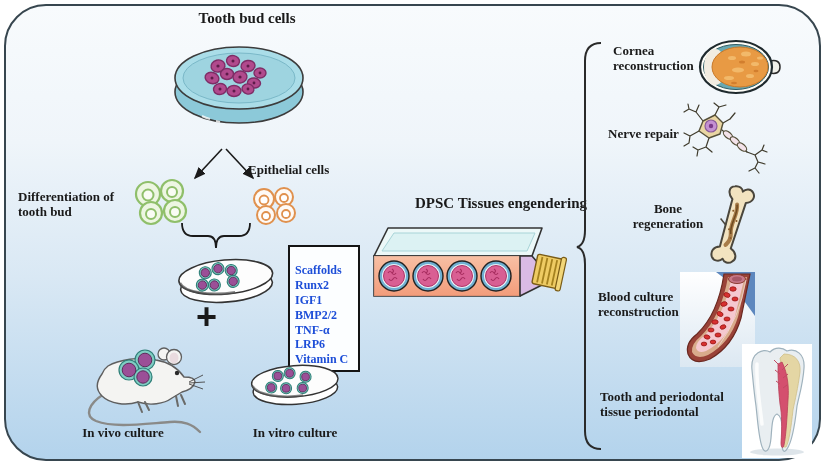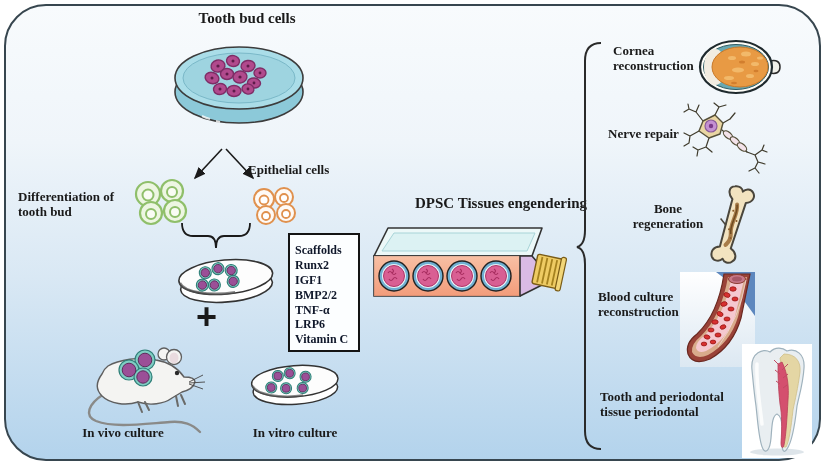--- a/index.html
+++ b/index.html
@@ -5,23 +5,23 @@
   html,body{margin:0;padding:0;background:#ffffff;}
   .canvas{position:relative;width:825px;height:466px;background:#ffffff;overflow:hidden;
           font-family:"Liberation Serif",serif;}
   .frame{position:absolute;left:4px;top:4px;right:4px;bottom:5px;
          border:2.5px solid #37464f;border-radius:42px;
          background:linear-gradient(180deg,#f8fbfd 0%,#eff5fa 30%,#d9e8f4 60%,#b3d3ec 100%);}
   .lbl{position:absolute;font-weight:bold;color:#1a1a1a;font-size:13px;line-height:1.15;}
   .nowrap{white-space:nowrap;}
   .center{text-align:center;}
   .title{font-size:15px;}
-  .factors{position:absolute;left:288px;top:233px;width:58px;
-           border:2px solid #141414;background:#fcfeff;padding:8px 5px 3px 5px;
-           font-weight:bold;font-size:12px;line-height:1.24;color:#0f172a;}
+  .factors{position:absolute;left:288px;top:245px;width:58px;
+           border:2px solid #141414;background:#fcfeff;padding:16px 5px 3px 5px;
+           font-weight:bold;font-size:12px;line-height:1.24;color:#1d4ed8;}
   svg{position:absolute;overflow:visible;}
   .imgbox{position:absolute;background:#fff;}
 </style>
 </head>
 <body>
 
 <div class="canvas">
   <div class="frame"></div>
 
   <div class="lbl title center" style="left:163px;top:10px;width:168px;">Tooth bud cells</div>

